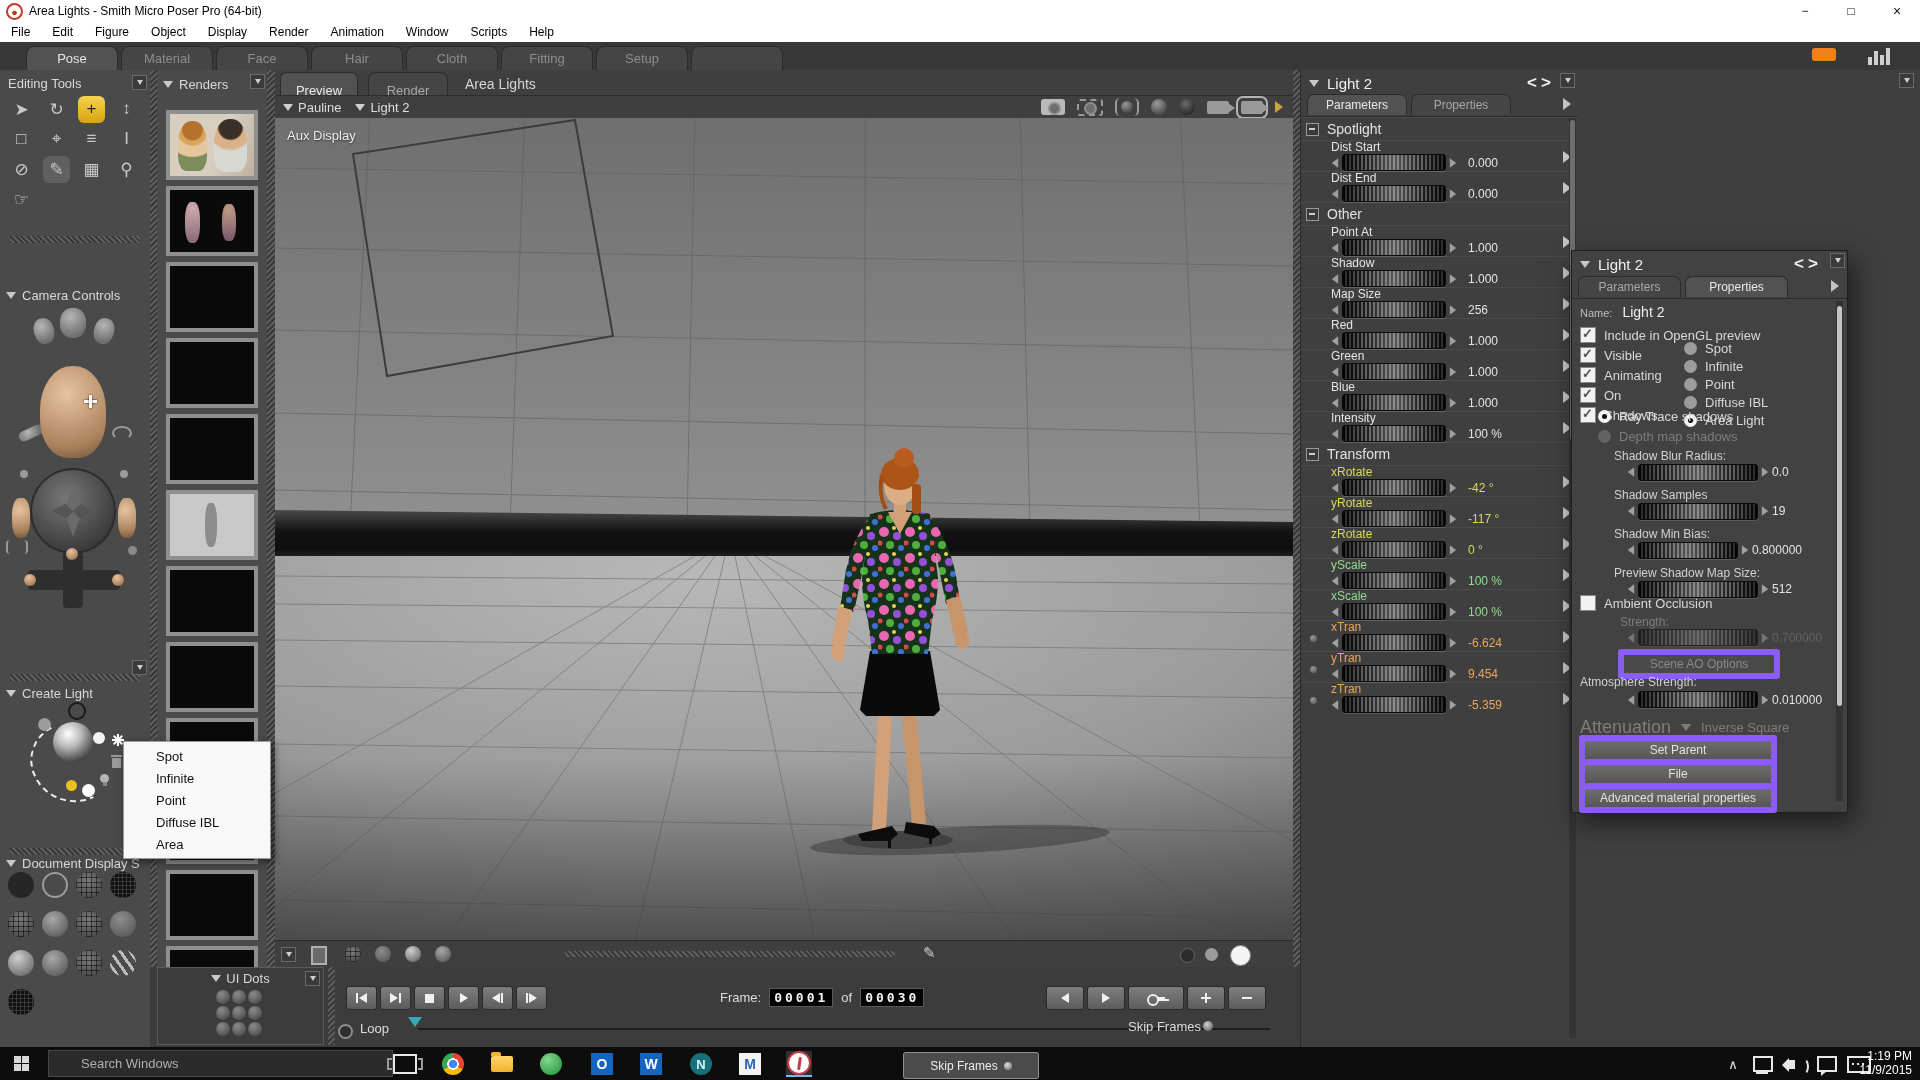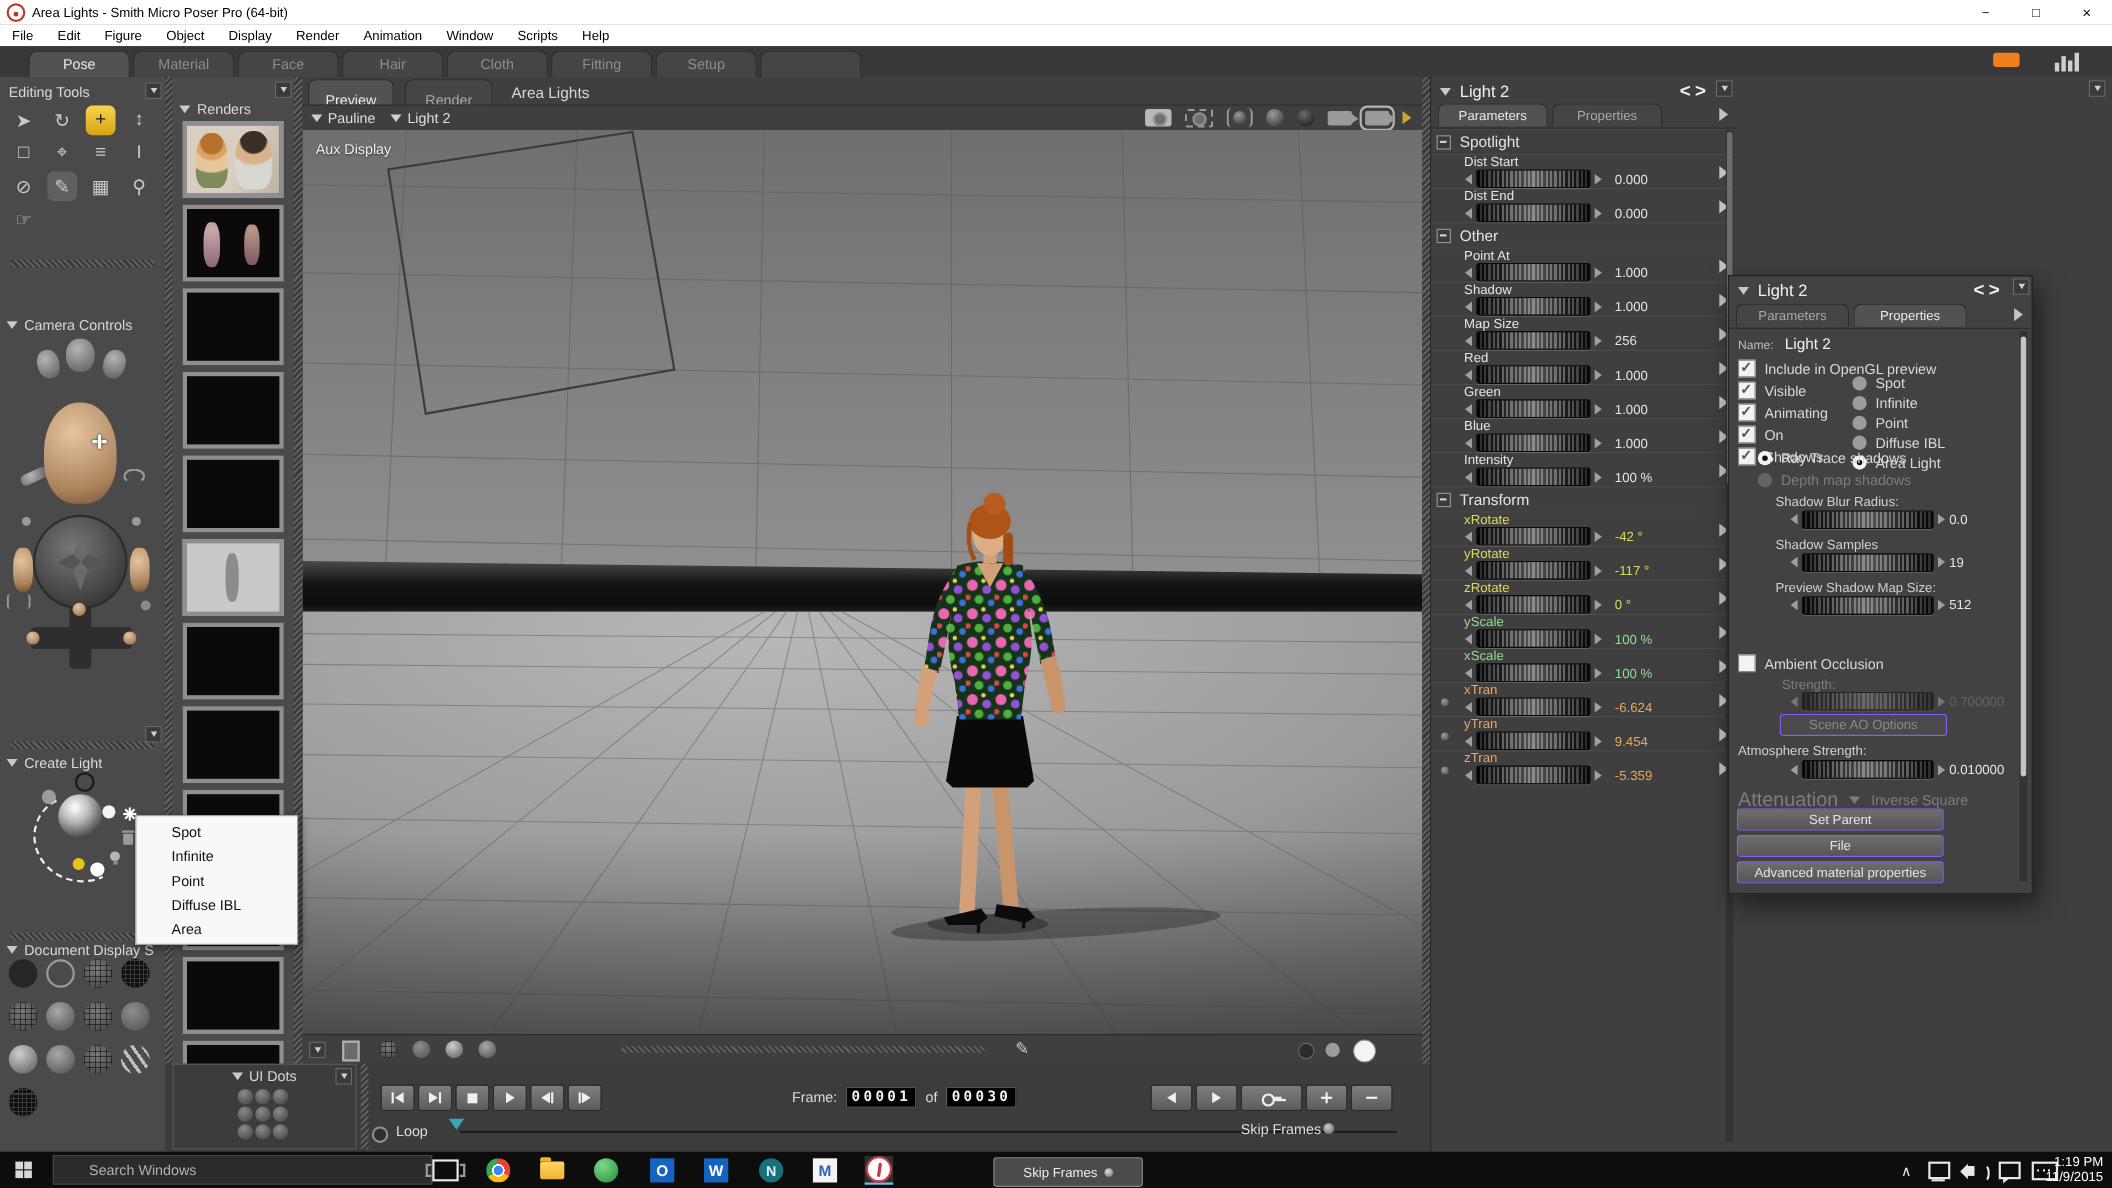--- a/index.html
+++ b/index.html
@@ -124,21 +124,21 @@
   .pdot.show{visibility:visible}
   .pfly{position:absolute;right:8px;top:10px}
   
   .chk{width:14px;height:14px;background:#f2f2f2;border:1px solid #888;position:relative;display:inline-block}
   .chk.checked::after{content:"✓";position:absolute;left:1px;top:-2px;font-size:13px;color:#555;font-weight:bold}
   .radio{width:13px;height:13px;border-radius:50%;background:#9c9c9c;display:inline-block;position:relative}
   .radio.sel{background:#f4f4f4}
   .radio.sel::after{content:"";position:absolute;left:4px;top:4px;width:5px;height:5px;border-radius:50%;background:#111}
   .radio.dis{background:#636363}
   .pbtn{position:absolute;left:7px;width:186px;height:18px;background:linear-gradient(#6e6e6e,#565656);
-        border:1px solid #8b5cf6;border-radius:3px;color:#e2e2e2;font-size:12px;display:flex;align-items:center;justify-content:center}
+        border:6px solid #8b5cf6;border-radius:3px;color:#e2e2e2;font-size:12px;display:flex;align-items:center;justify-content:center}
   .pbtn.dis{color:#8a8a8a;background:#4a4a4a}
   .dis-t{color:#7d7d7d}
   
   .tb{width:29px;height:22px;background:linear-gradient(#7e7e7e,#5c5c5c);border:1px solid #2a2a2a;border-radius:3px;
       display:flex;align-items:center;justify-content:center;gap:1px;margin-right:3px}
   .tb .tr{width:0;height:0;border-top:5px solid transparent;border-bottom:5px solid transparent}
   .tb .trR{border-left:8px solid #f0f0f0}.tb .trL{border-right:8px solid #f0f0f0}
   .tb .bar{width:2px;height:10px;background:#f0f0f0}.tb .sq{width:9px;height:9px;background:#f0f0f0}
   .tb .pl{position:relative;width:10px;height:10px}
   .tb .pl::before{content:"";position:absolute;left:0;top:4px;width:10px;height:2px;background:#f0f0f0}
@@ -399,21 +399,21 @@
       <span class="sph lit"></span>
       <span class="sph flat"></span>
       <span class="sph wire"></span>
       <span class="sph striped"></span>
       <span class="sph wireblack"></span>
     </div>
   </div>
 
   <div class="abs hatchV" style="left:150px;top:70px;width:7px;height:897px"></div>
   <div class="abs" style="left:157px;top:70px;width:110px;height:897px;background:#4a4a4a">
-    <div class="phead abs" style="left:6px;top:22px">
+    <div class="phead abs" style="left:6px;top:7px">
       <span class="tri-d"></span>
       <span>Renders</span>
     </div>
     <span class="mbtn abs" style="left:93px;top:4px"></span>
     <div class="abs" style="left:0;top:40px;width:110px">
 
         <div class="thumb portrait" style="height:70px"></div>
 
         <div class="thumb duo" style="height:70px"></div>
 
@@ -1084,20 +1084,29 @@
         <div style="margin-bottom:7px">
           <div style="padding-left:42px;font-size:12px;color:#d0d0d0">Shadow Samples</div>
           <div style="display:flex;align-items:center;gap:3px;padding-left:55px;height:18px">
             <span class="arrL" style="transform:scale(.8)"></span>
             <span class="dial" style="width:118px"></span>
             <span class="arrR" style="transform:scale(.8)"></span>
             <span style="font-size:12px;color:#e4e4e4">19</span>
           </div>
         </div>
 
+        <div style="margin-bottom:7px">
+          <div style="padding-left:42px;font-size:12px;color:#d0d0d0">Shadow Min Bias:</div>
+          <div style="display:flex;align-items:center;gap:3px;padding-left:55px;height:18px">
+            <span class="arrL" style="transform:scale(.8)"></span>
+            <span class="dial" style="width:118px"></span>
+            <span class="arrR" style="transform:scale(.8)"></span>
+            <span style="font-size:12px;color:#e4e4e4">0.800000</span>
+          </div>
+        </div>
 
         <div style="margin-bottom:7px">
           <div style="padding-left:42px;font-size:12px;color:#d0d0d0" class="wide">Preview Shadow Map Size:</div>
           <div style="display:flex;align-items:center;gap:3px;padding-left:55px;height:18px">
             <span class="arrL" style="transform:scale(.8)"></span>
             <span class="dial" style="width:118px"></span>
             <span class="arrR" style="transform:scale(.8)"></span>
             <span style="font-size:12px;color:#e4e4e4">512</span>
           </div>
         </div>

